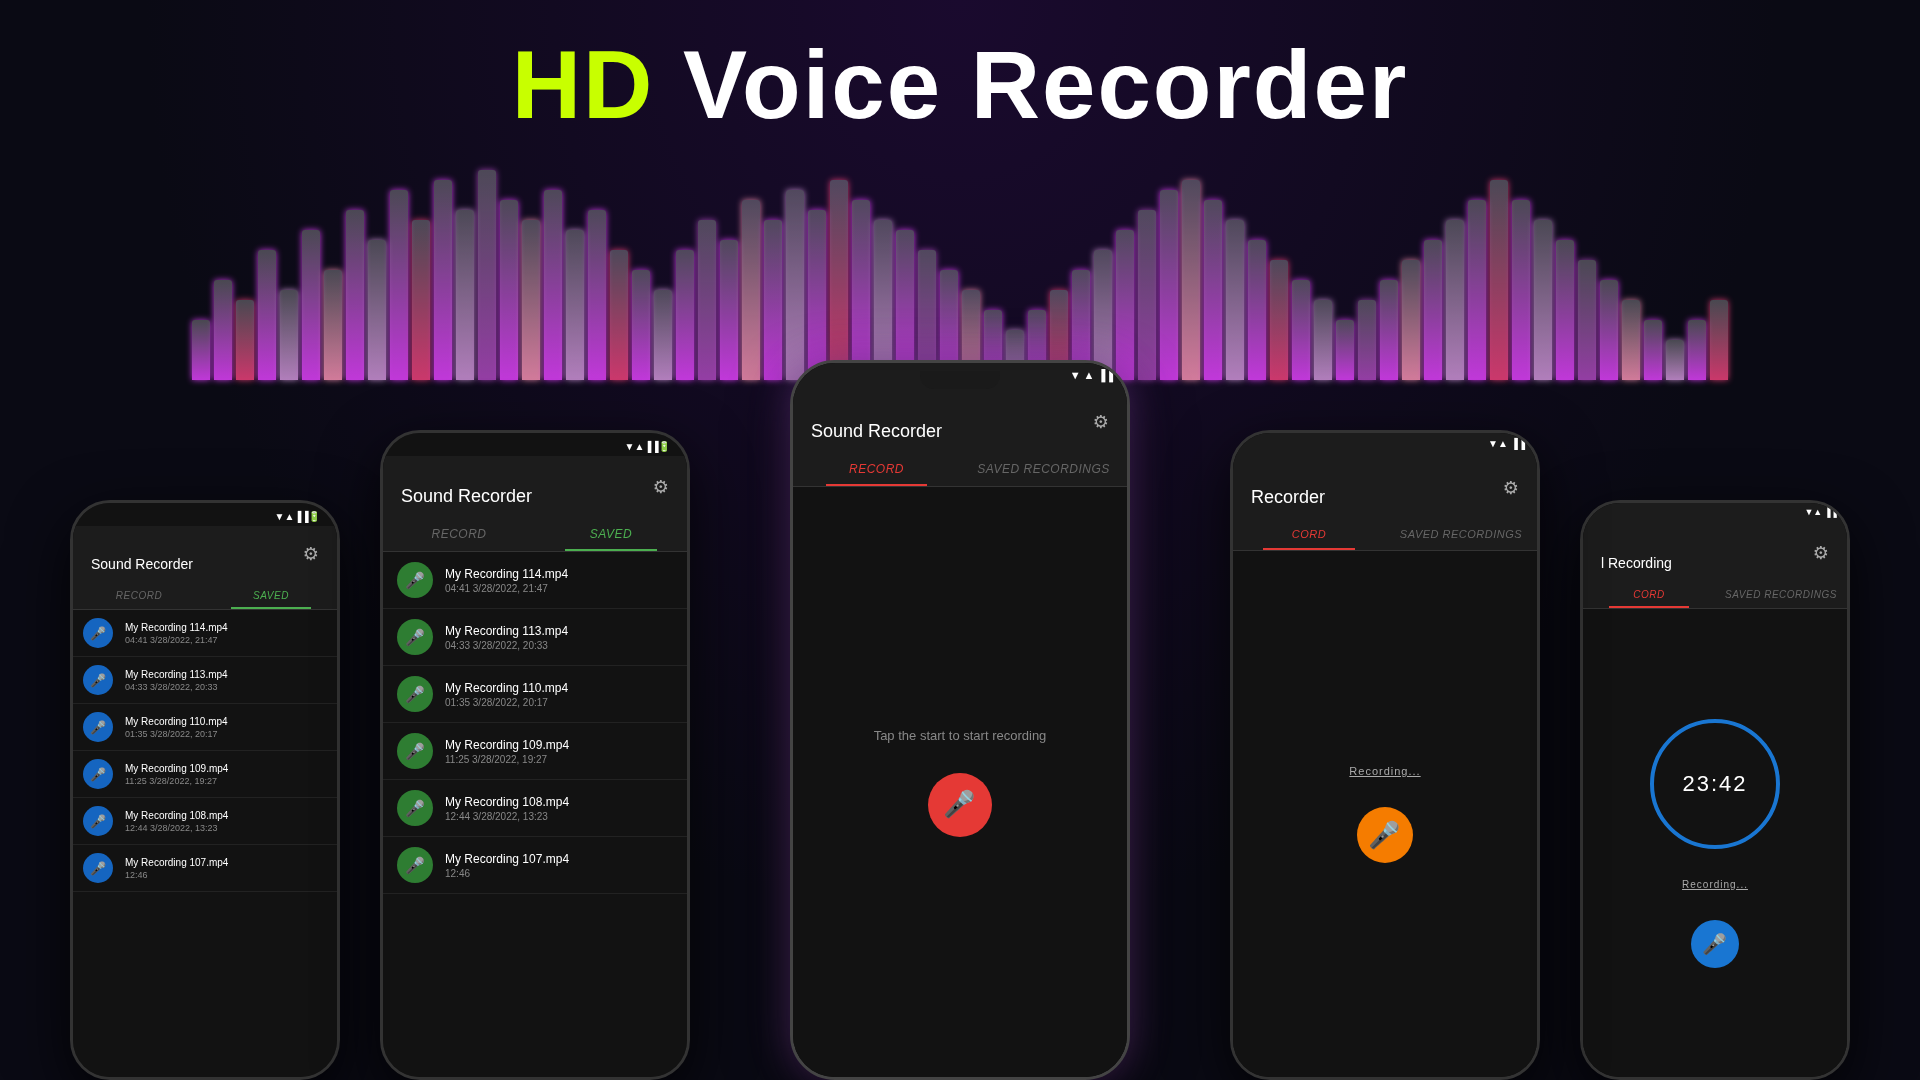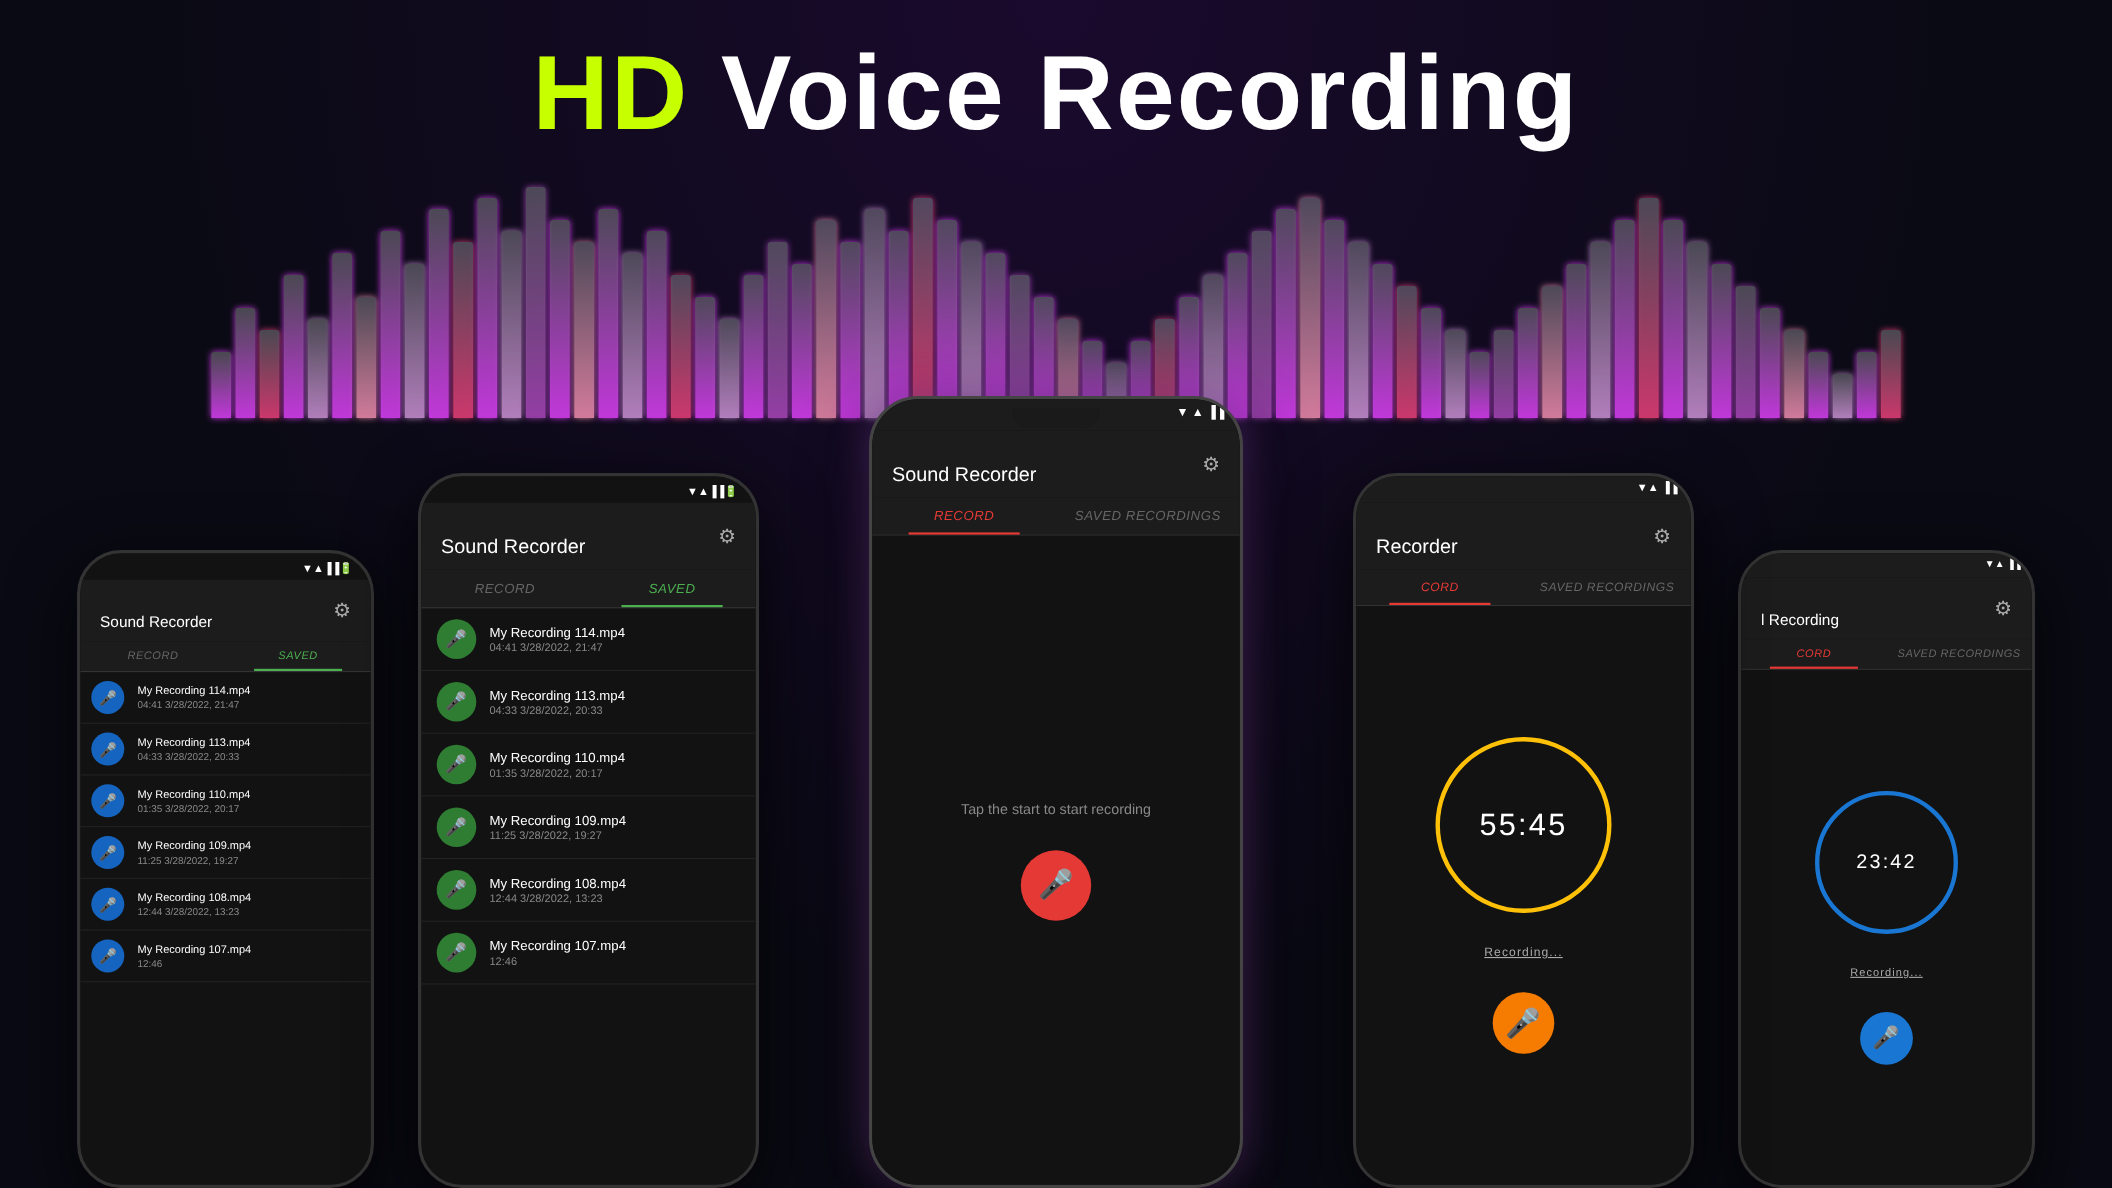--- a/index.html
+++ b/index.html
@@ -276,21 +276,21 @@
     .timer-text {
       color: white;
       font-size: 36px;
       font-weight: 300;
       letter-spacing: 2px;
     }
     .timer-text-sm {
       font-size: 28px;
     }
     .timer-text-xs {
-      font-size: 18px;
+      font-size: 22px;
     }
 
     .tap-hint {
       color: #888;
       font-size: 13px;
       text-align: center;
     }
 
     .mic-button {
       width: 64px;
@@ -400,21 +400,21 @@
     <div class="eq-bar" style="height: 100px; background: linear-gradient(to top, rgb(224, 64, 251), rgba(255, 255, 255, 0.3)); box-shadow: rgb(224, 64, 251) 0px 0px 6px;"></div>
     <div class="eq-bar" style="height: 80px; background: linear-gradient(to top, rgb(244, 143, 177), rgba(255, 255, 255, 0.3)); box-shadow: rgb(244, 143, 177) 0px 0px 6px;"></div>
     <div class="eq-bar" style="height: 60px; background: linear-gradient(to top, rgb(224, 64, 251), rgba(255, 255, 255, 0.3)); box-shadow: rgb(224, 64, 251) 0px 0px 6px;"></div>
     <div class="eq-bar" style="height: 40px; background: linear-gradient(to top, rgb(206, 147, 216), rgba(255, 255, 255, 0.3)); box-shadow: rgb(206, 147, 216) 0px 0px 6px;"></div>
     <div class="eq-bar" style="height: 60px; background: linear-gradient(to top, rgb(224, 64, 251), rgba(255, 255, 255, 0.3)); box-shadow: rgb(224, 64, 251) 0px 0px 6px;"></div>
     <div class="eq-bar" style="height: 80px; background: linear-gradient(to top, rgb(236, 64, 122), rgba(255, 255, 255, 0.3)); box-shadow: rgb(236, 64, 122) 0px 0px 6px;"></div>
   </div>
 
 <div class="title-area">
   <h1>
-    <span class="title-hd">HD</span><span class="title-rest"> Voice Recording</span>
+    <span class="title-hd">HD</span><span class="title-rest"> Voice Recorder</span>
   </h1>
 </div>
 
 <div class="phones-container">
 
   <div class="phone phone-left1 phone-sm">
     <div class="phone-screen">
       <div class="phone-top-bar">
         <div class="status-icons">▼▲▐▐🔋</div>
       </div>
@@ -583,23 +583,20 @@
       </div>
       <div class="app-header">
         <span class="app-title">Recorder</span>
         <span class="gear-icon">⚙</span>
       </div>
       <div class="app-tabs">
         <div class="tab active-red" style="font-size:11px;">CORD</div>
         <div class="tab" style="font-size:11px;">SAVED RECORDINGS</div>
       </div>
       <div class="record-main">
-        <div class="timer-circle timer-circle-yellow" style="width:160px;height:160px;">
-          <span class="timer-text timer-text-sm">55:45</span>
-        </div>
         <span class="recording-label">Recording...</span>
         <div class="mic-button mic-button-orange" style="width:56px;height:56px;">
           <span>🎤</span>
         </div>
       </div>
     </div>
   </div>
 
   <div class="phone phone-right1 phone-sm">
     <div class="phone-screen">

